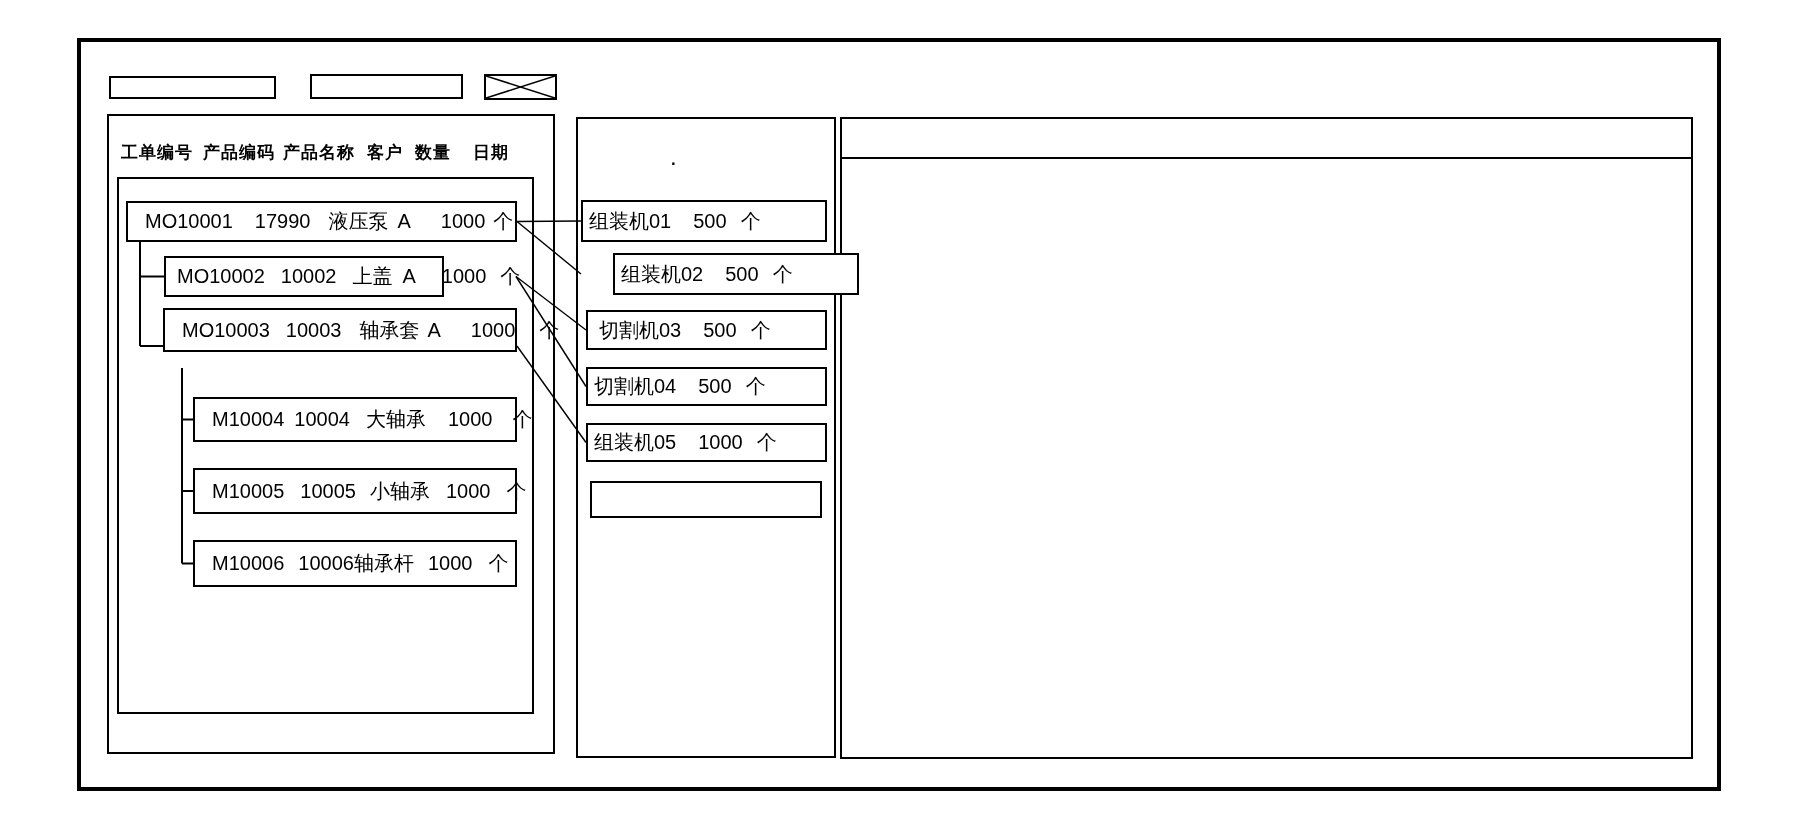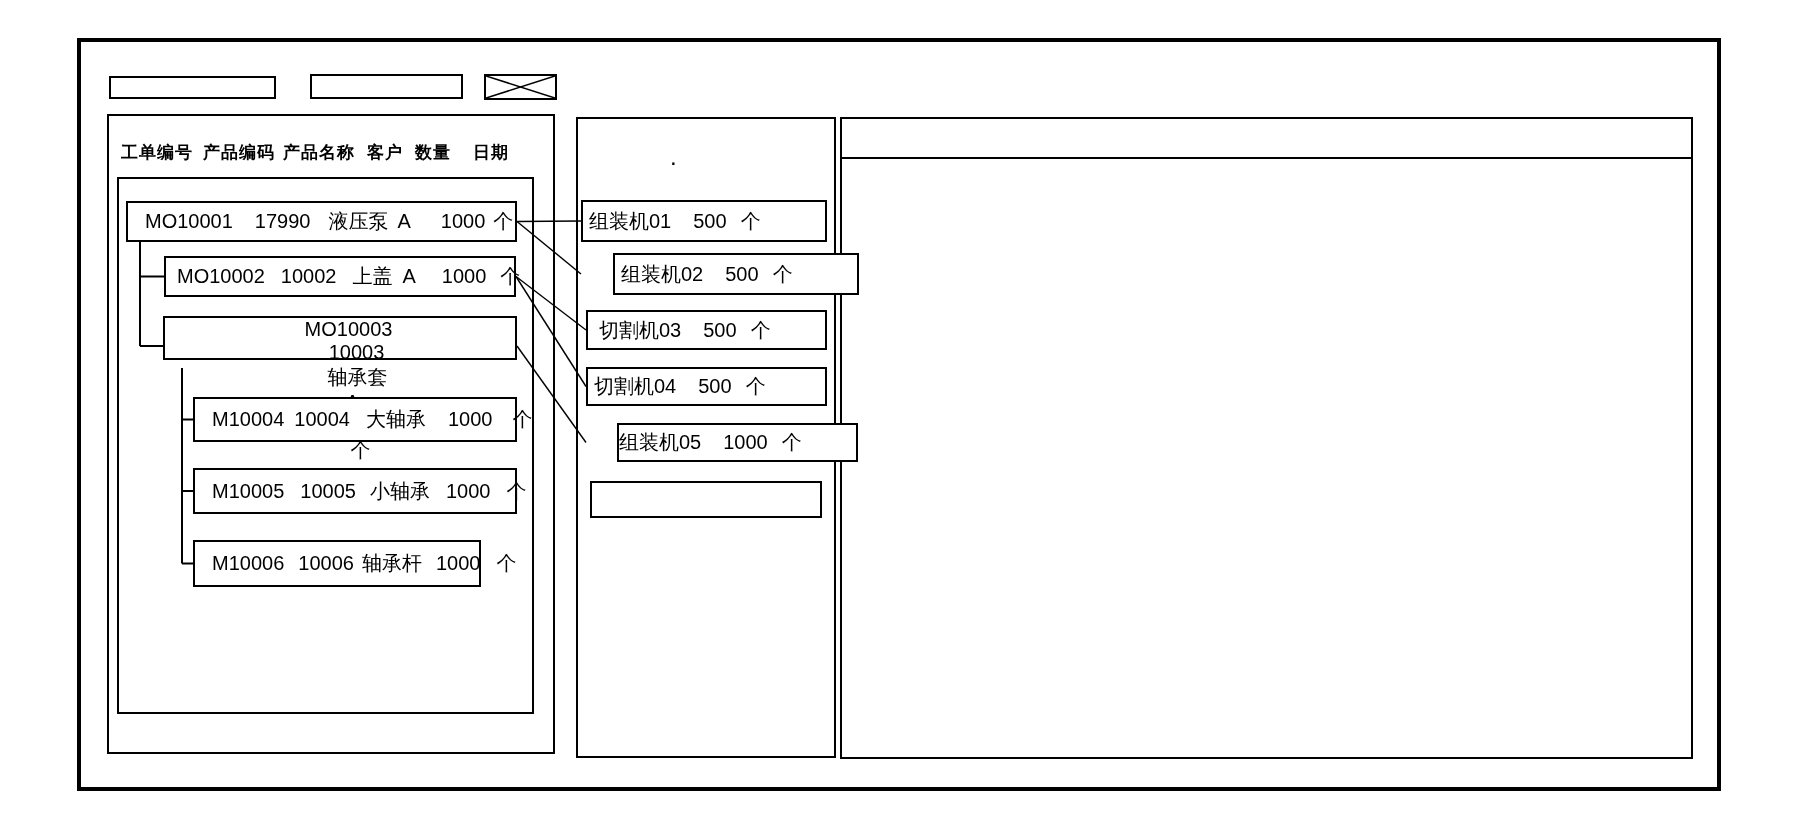--- a/index.html
+++ b/index.html
@@ -62,29 +62,29 @@
 
   <div class="abs" id="rows-layer">
       <div class="wo-box" style="left: 126px; top: 201px; width: 391px; height: 41px; padding-left: 17px;">
         <span>MO10001</span>
         <span style="margin-left: 22px;">17990</span>
         <span style="margin-left: 18px;">液压泵</span>
         <span style="margin-left: 9px;">A</span>
         <span style="margin-left: 30px;">1000</span>
         <span style="margin-left: 8px;">个</span>
       </div>
-      <div class="wo-box" style="left: 164px; top: 256px; width: 352px; height: 41px; padding-left: 11px;">
+      <div class="wo-box" style="left: 164px; top: 256px; width: 280px; height: 41px; padding-left: 11px;">
         <span>MO10002</span>
         <span style="margin-left: 16px;">10002</span>
         <span style="margin-left: 16px;">上盖</span>
         <span style="margin-left: 10px;">A</span>
         <span style="margin-left: 26px;">1000</span>
         <span style="margin-left: 14px;">个</span>
       </div>
-      <div class="wo-box" style="left: 163px; top: 316px; width: 354px; height: 44px; padding-left: 17px; flex-direction: column;">
+      <div class="wo-box" style="left: 163px; top: 308px; width: 354px; height: 44px; padding-left: 17px;">
         <span>MO10003</span>
         <span style="margin-left: 16px;">10003</span>
         <span style="margin-left: 18px;">轴承套</span>
         <span style="margin-left: 8px;">A</span>
         <span style="margin-left: 30px;">1000</span>
         <span style="margin-left: 24px;">个</span>
       </div>
       <div class="wo-box" style="left: 193px; top: 397px; width: 324px; height: 45px; padding-left: 17px;">
         <span>M10004</span>
         <span style="margin-left: 10px;">10004</span>
@@ -94,24 +94,24 @@
         <span style="margin-left: 20px;">个</span>
       </div>
       <div class="wo-box" style="left: 193px; top: 468px; width: 324px; height: 46px; padding-left: 17px;">
         <span>M10005</span>
         <span style="margin-left: 16px;">10005</span>
         <span style="margin-left: 14px; text-align: right;">小轴承</span>
         <span style="margin-left: 0px;"></span>
         <span style="margin-left: 16px;">1000</span>
         <span style="margin-left: 16px;">个</span>
       </div>
-      <div class="wo-box" style="left: 193px; top: 540px; width: 288px; height: 47px; padding-left: 17px;">
+      <div class="wo-box" style="left: 193px; top: 540px; width: 324px; height: 47px; padding-left: 17px;">
         <span>M10006</span>
         <span style="margin-left: 14px;">10006</span>
-        <span style="margin-left: 8px;">轴承杆</span>
+        <span style="margin-left: 0;">轴承杆</span>
         <span style="margin-left: 0px;"></span>
         <span style="margin-left: 14px;">1000</span>
         <span style="margin-left: 16px;">个</span>
       </div>
       <div class="mc-box" style="left: 581px; top: 200px; width: 246px; height: 42px; padding-left: 6px;">
         <span>组装机01</span>
         <span style="margin-left: 22px;">500</span>
         <span style="margin-left: 14px;">个</span>
       </div>
       <div class="mc-box" style="left: 581px; top: 253px; width: 246px; height: 42px; padding-left: 6px; margin-left: 32px;">
@@ -122,21 +122,21 @@
       <div class="mc-box" style="left: 586px; top: 310px; width: 241px; height: 40px; padding-left: 11px;">
         <span>切割机03</span>
         <span style="margin-left: 22px;">500</span>
         <span style="margin-left: 14px;">个</span>
       </div>
       <div class="mc-box" style="left: 586px; top: 367px; width: 241px; height: 39px; padding-left: 6px;">
         <span>切割机04</span>
         <span style="margin-left: 22px;">500</span>
         <span style="margin-left: 14px;">个</span>
       </div>
-      <div class="mc-box" style="left: 586px; top: 423px; width: 241px; height: 39px;  margin-left: 31px;">
+      <div class="mc-box" style="left: 586px; top: 423px; width: 241px; height: 39px; padding-left: 6px;">
         <span>组装机05</span>
         <span style="margin-left: 22px;">1000</span>
         <span style="margin-left: 14px;">个</span>
       </div>
     </div>
 
   <svg id="overlay">
       <line x1="140" y1="242" x2="140" y2="346" stroke="#000000" stroke-width="2"></line>
       <line x1="140" y1="276.5" x2="164" y2="276.5" stroke="#000000" stroke-width="2"></line>
       <line x1="140" y1="346" x2="163" y2="346" stroke="#000000" stroke-width="2"></line>

